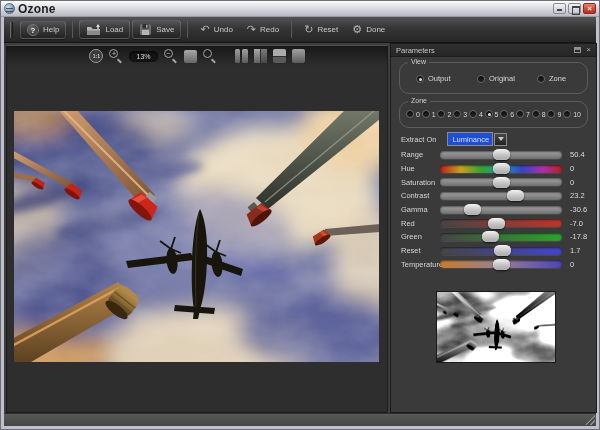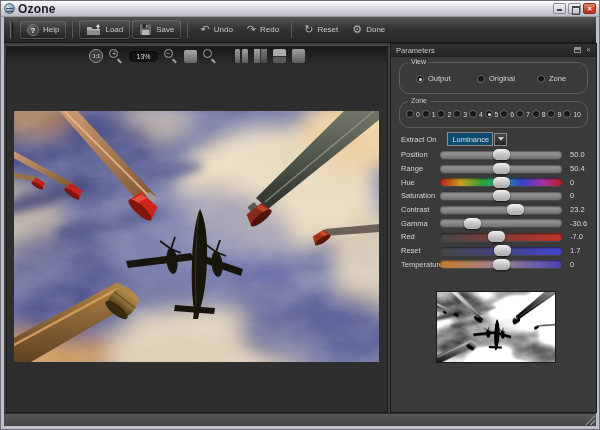--- a/index.html
+++ b/index.html
@@ -55,21 +55,21 @@
   .group .glabel{position:absolute;top:-5px;left:8px;background:#3a3a3a;padding:0 3px;font-size:7px;color:#cfcfcf;}
   .gview{top:18px;height:32px;}
   .gzone{top:57px;height:27px;}
   .ropt{position:absolute;display:flex;align-items:center;gap:4px;color:#d6d6d6;font-size:7.5px;top:12px;}
   .gview .ropt{top:11px;}
   .radio{width:8px;height:8px;border-radius:50%;background:#1d1d1d;border:1px solid #6a6a6a;box-shadow:inset 0 1px 2px #000;position:relative;flex:0 0 auto;}
   .radio.sel::after{content:"";position:absolute;left:2px;top:2px;width:3px;height:3px;border-radius:50%;background:#e0e0e0;}
   .zoneopts{position:absolute;left:6px;right:6px;top:8px;display:flex;justify-content:space-between;}
   .zopt{display:flex;align-items:center;gap:2px;color:#d6d6d6;font-size:7px;}
   .extract{position:absolute;left:10px;top:88px;display:flex;align-items:center;color:#d6d6d6;font-size:7.5px;}
-  .selbox{margin-left:11px;width:46px;background:#0c4a6e;border:1px solid #8b8b8b;color:#dedede;font-size:7.5px;padding:1.5px 4px;}
+  .selbox{margin-left:11px;width:46px;background:#1d4ed8;border:1px solid #8b8b8b;color:#dedede;font-size:7.5px;padding:1.5px 4px;}
   .selarw{width:13px;height:13px;margin-left:1px;border:1px solid #8b8b8b;background:linear-gradient(#484848,#232323);display:flex;align-items:center;justify-content:center;}
   .selarw::after{content:"";width:0;height:0;border:3px solid transparent;border-top:4px solid #c9c9c9;margin-top:3px;}
   .sliders{position:absolute;left:0;top:104px;right:0;}
   .srow{position:relative;height:13.7px;display:flex;align-items:center;padding-left:10px;}
   .slabel{width:39px;color:#d6d6d6;font-size:7.5px;}
   .track{position:relative;width:122px;height:8px;border-radius:5px;box-shadow:inset 0 1px 2px rgba(0,0,0,.55),0 1px 0 rgba(255,255,255,.08);}
   .track.gray{background:linear-gradient(#adadad,#8c8c8c 45%,#707070);}
   .track.hue{background:linear-gradient(90deg,#b52020,#c8a020 17%,#35a035 34%,#20a0a0 50%,#3545c5 67%,#a832a8 84%,#b52020);}
   .track.red{background:linear-gradient(90deg,#454545,#c23328);}
   .track.green{background:linear-gradient(90deg,#454545,#2aa52a);}
@@ -381,27 +381,20 @@
       </div>
 
       <div class="extract">
         <span>Extract On</span>
         <span class="selbox">Luminance</span>
         <span class="selarw"></span>
       </div>
 
       <div class="sliders">
         <div class="srow">
-          <span class="slabel">Position</span>
-          <span class="track gray" style="--p: 50%;">
-              <span class="handle"></span>
-            </span>
-          <span class="sval">50.0</span>
-        </div>
-        <div class="srow">
           <span class="slabel">Range</span>
           <span class="track gray" style="--p: 50.2%;">
               <span class="handle"></span>
             </span>
           <span class="sval">50.4</span>
         </div>
         <div class="srow">
           <span class="slabel">Hue</span>
           <span class="track hue" style="--p: 50%;">
               <span class="handle"></span>
@@ -428,20 +421,27 @@
               <span class="handle"></span>
             </span>
           <span class="sval">-30.6</span>
         </div>
         <div class="srow">
           <span class="slabel">Red</span>
           <span class="track red" style="--p: 46.5%;">
               <span class="handle"></span>
             </span>
           <span class="sval">-7.0</span>
+        </div>
+        <div class="srow">
+          <span class="slabel">Green</span>
+          <span class="track green" style="--p: 41.1%;">
+              <span class="handle"></span>
+            </span>
+          <span class="sval">-17.8</span>
         </div>
         <div class="srow">
           <span class="slabel">Reset</span>
           <span class="track blue" style="--p: 50.9%;">
               <span class="handle"></span>
             </span>
           <span class="sval">1.7</span>
         </div>
         <div class="srow">
           <span class="slabel">Temperature</span>

